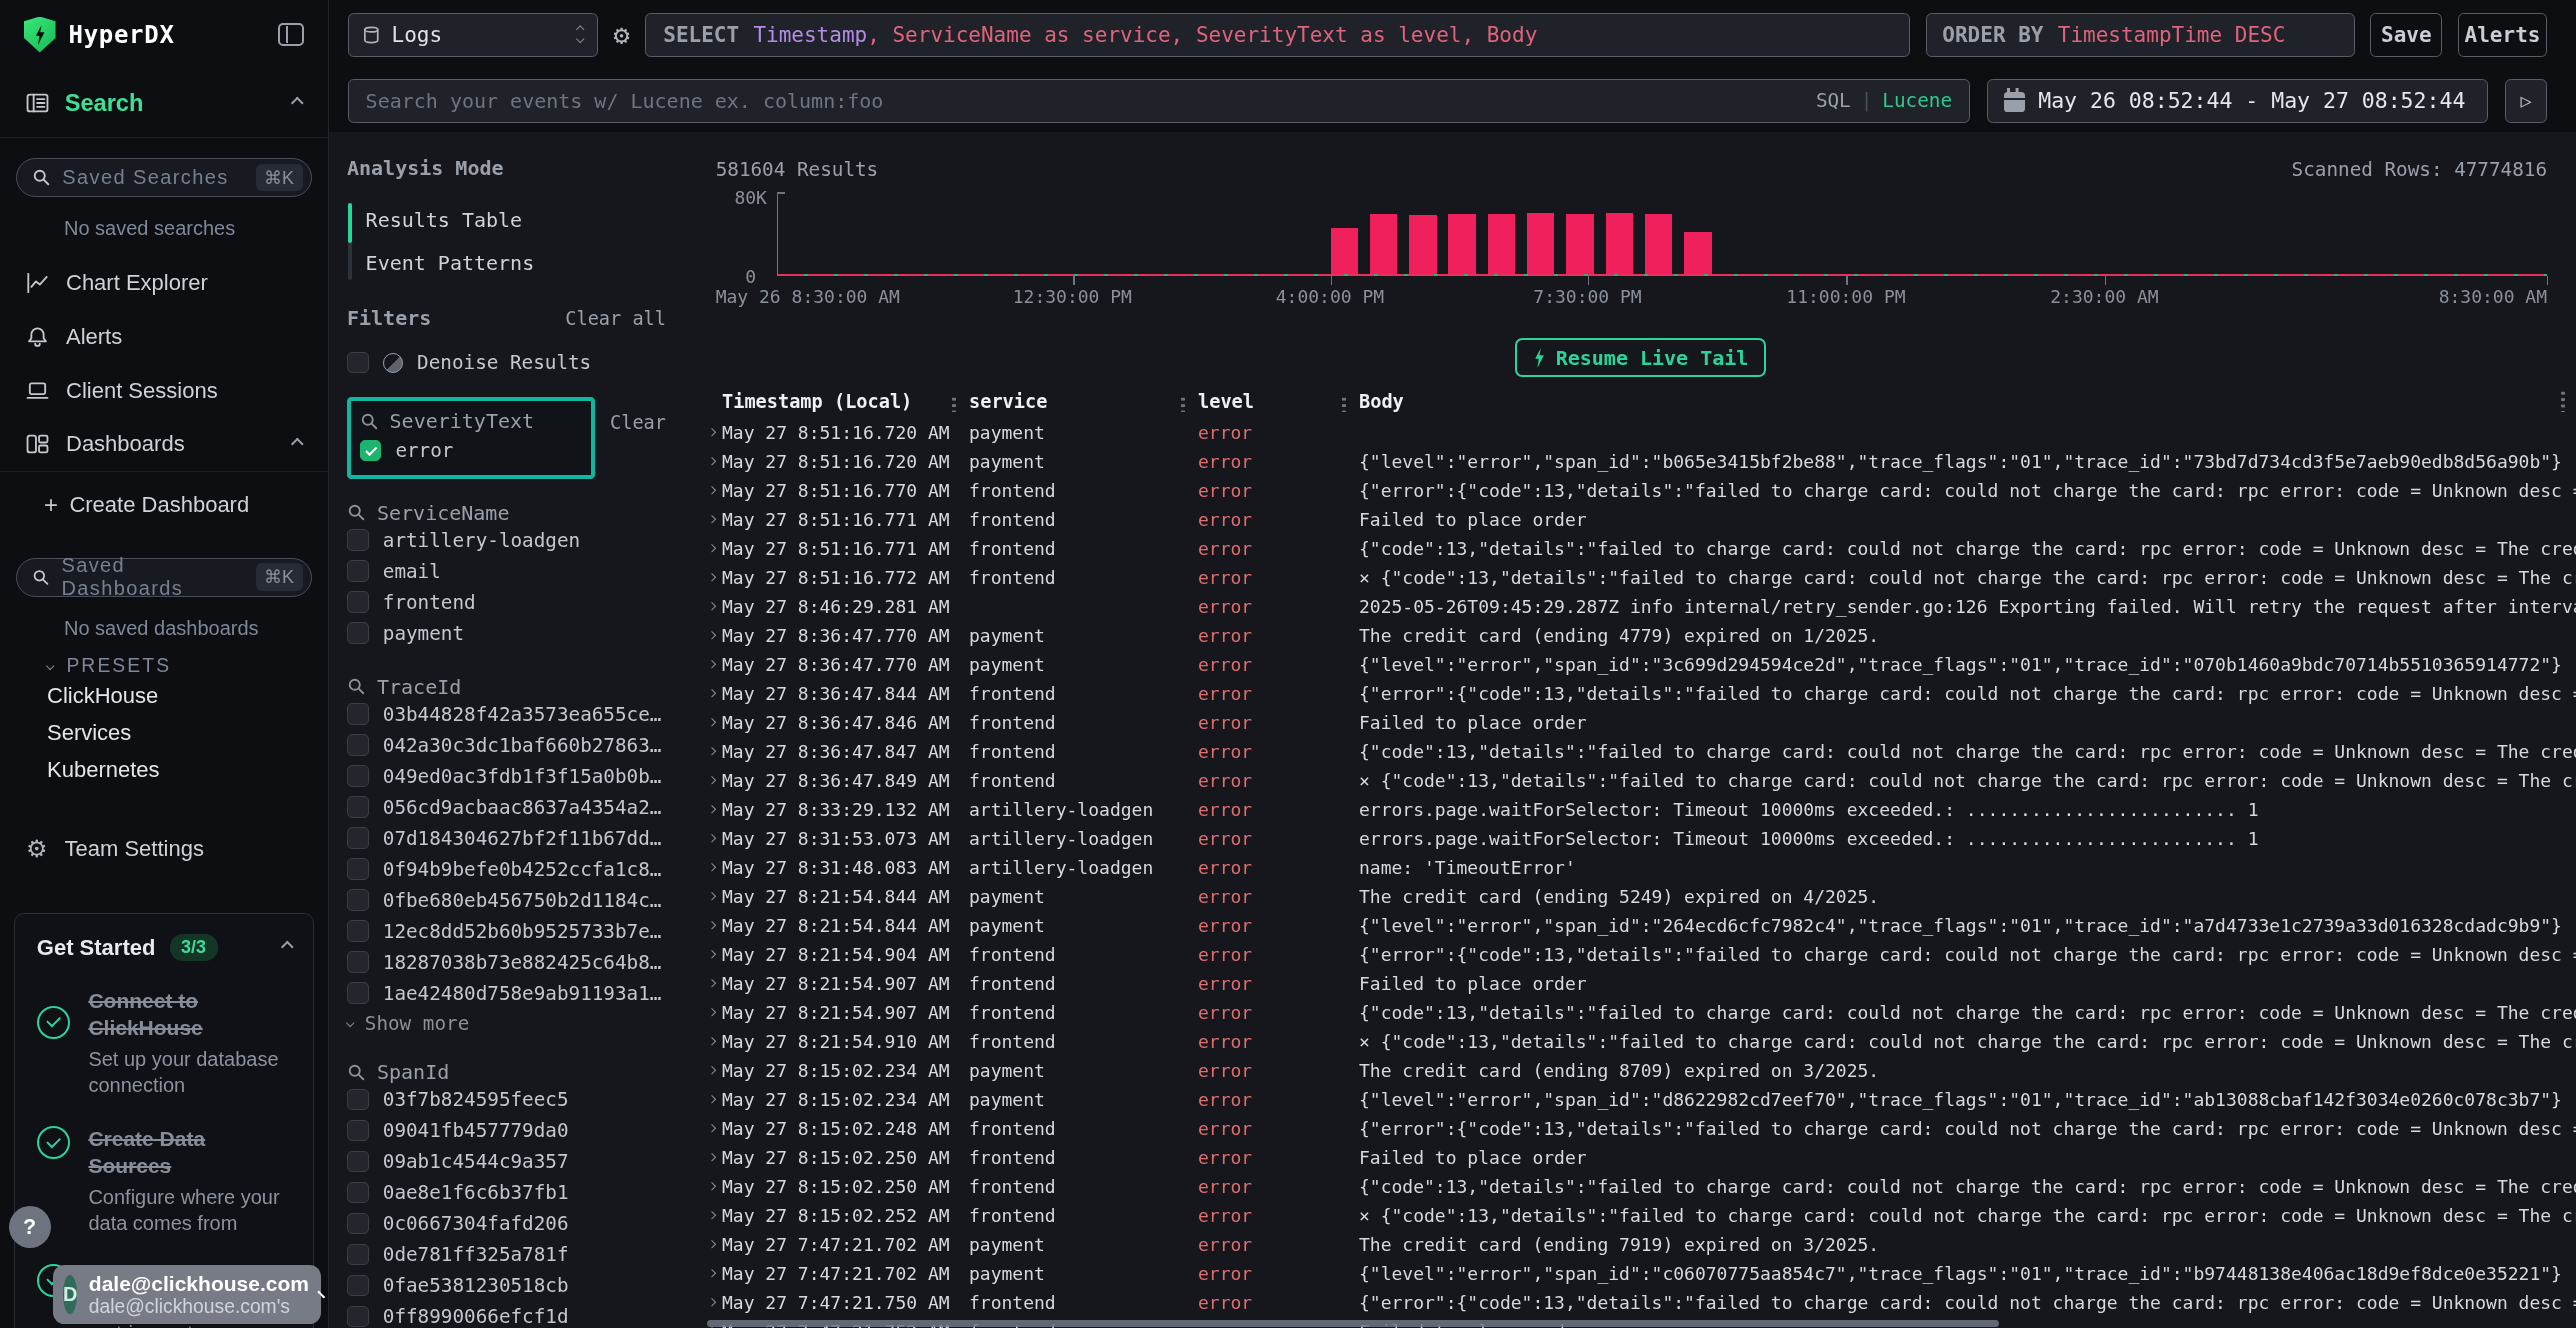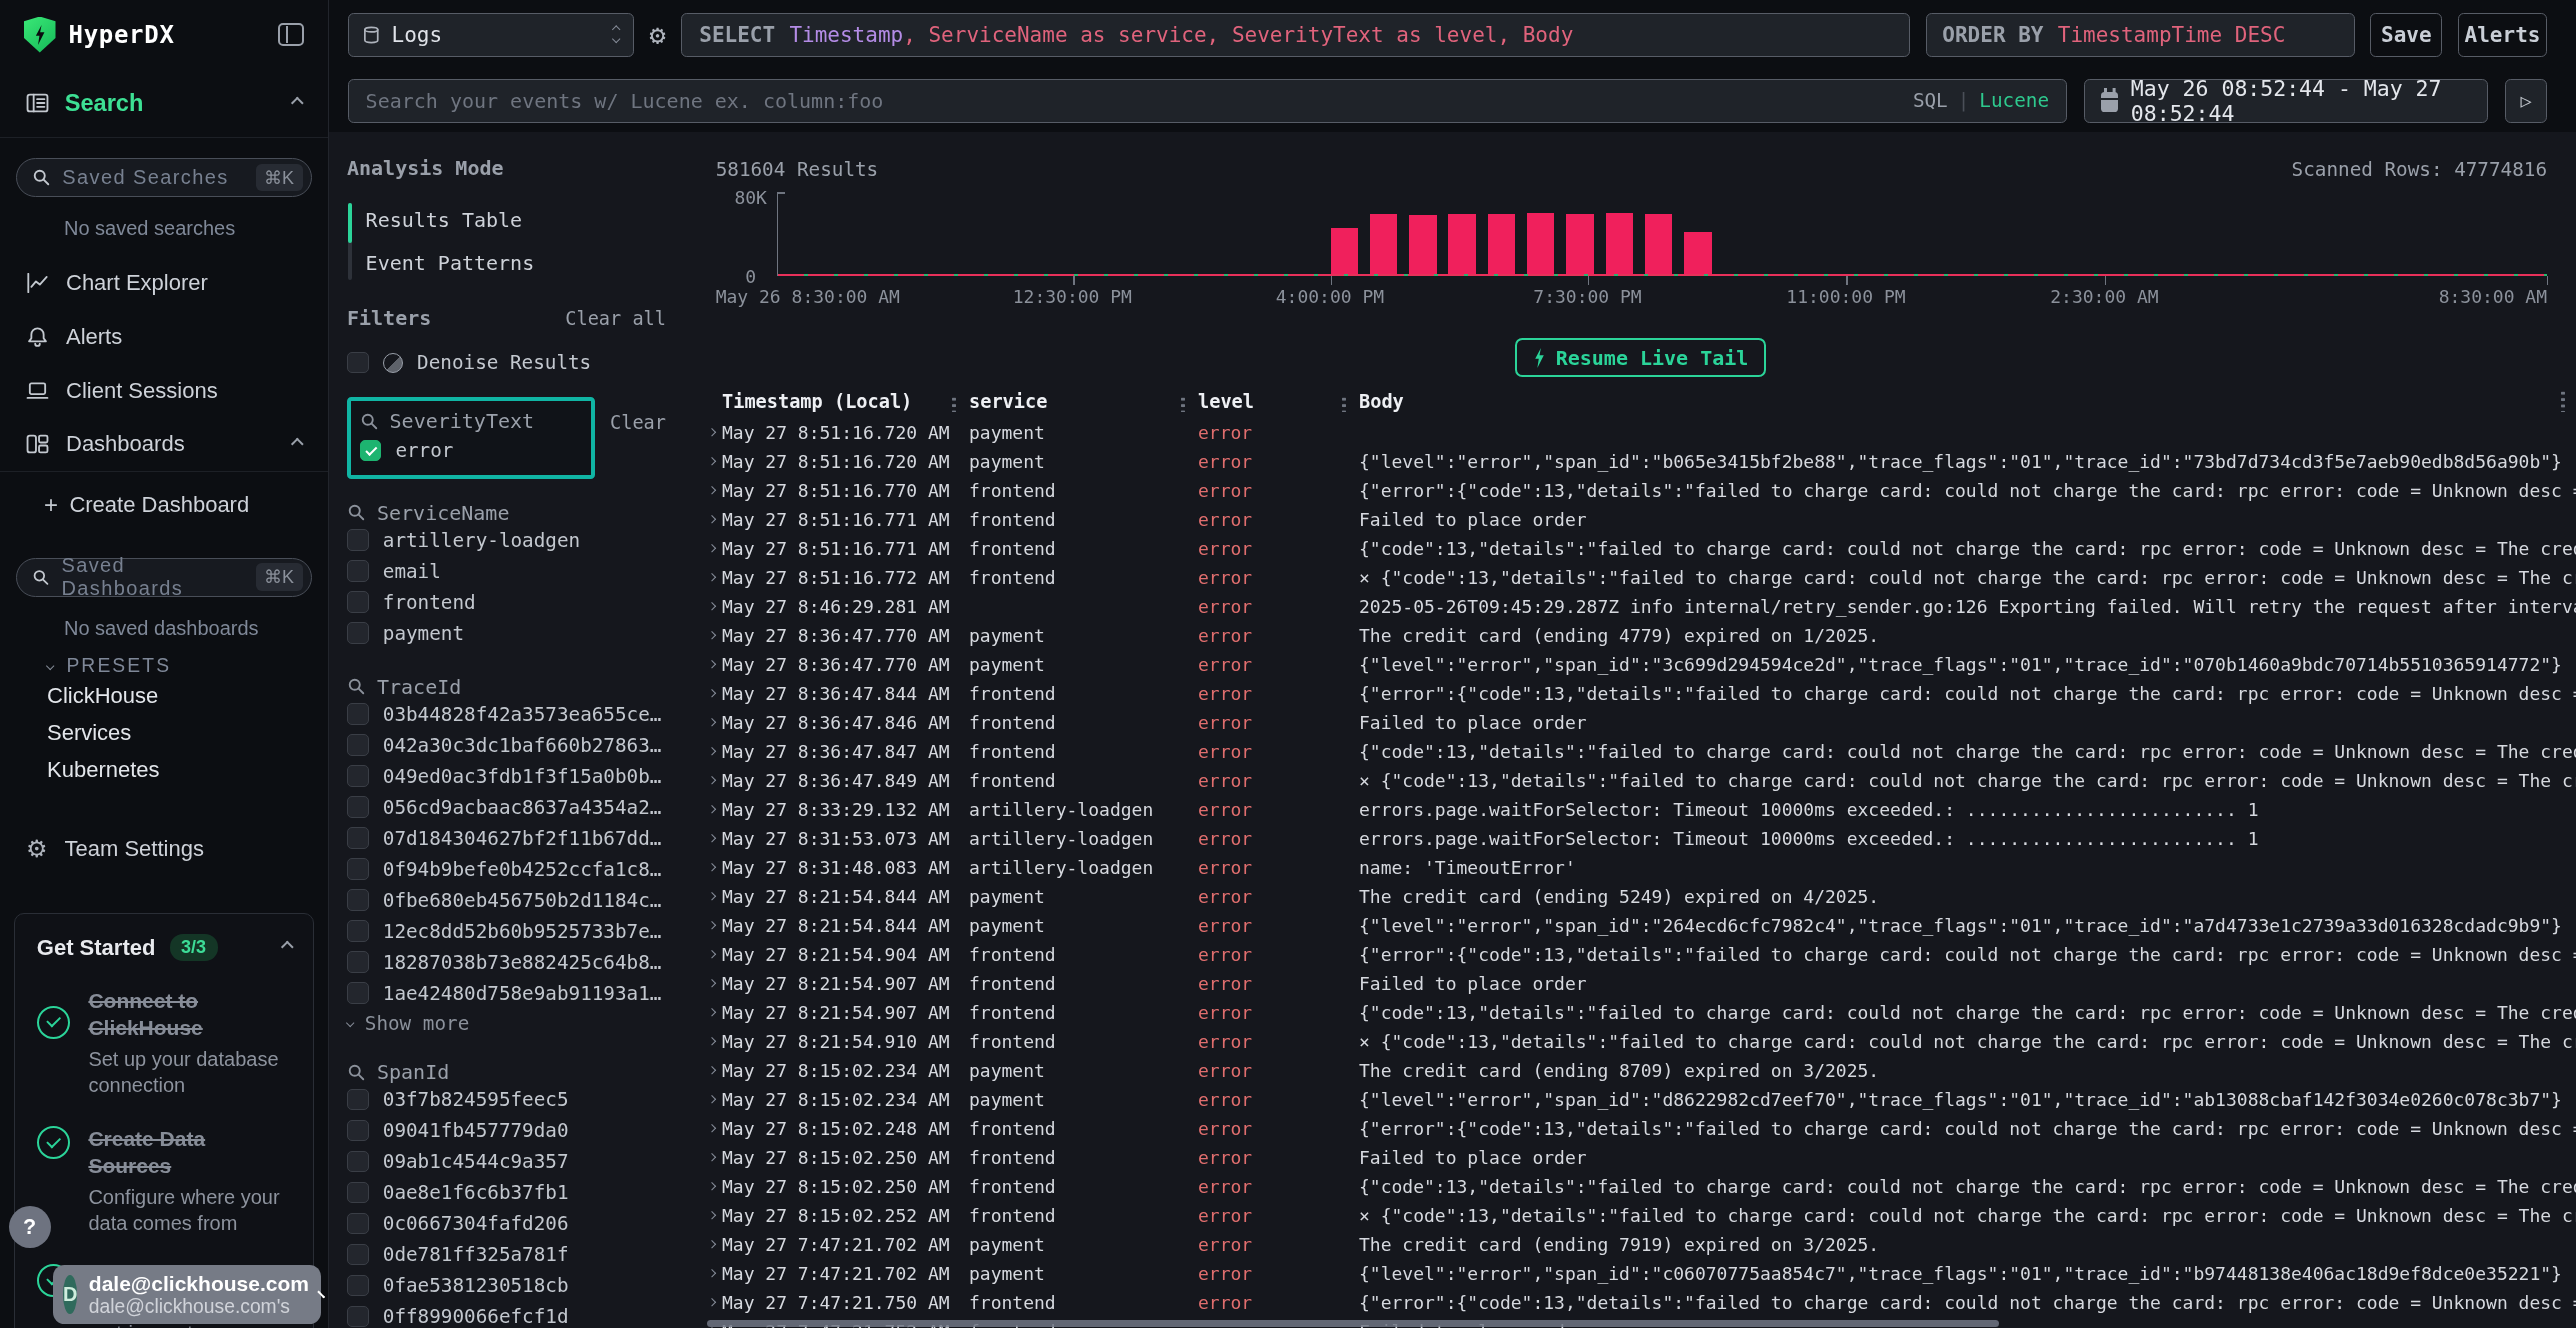--- a/index.html
+++ b/index.html
@@ -50,37 +50,37 @@
   .help-btn { position:absolute; left:8.6px; bottom:80px; width:42px; height:42px; border-radius:50%; background:#6e7380; color:#fff; font-family:"Liberation Sans",sans-serif; font-weight:bold; font-size:21.5px; display:grid; place-items:center; z-index:3; }
   .user-chip { position:absolute; left:53px; right:7.2px; bottom:4.3px; height:59px; background:#767b86; border-radius:11.4px; display:flex; align-items:center; padding:0 14.3px 0 10px; gap:11.4px; z-index:2; }
   .avatar { width:39px; height:39px; border-radius:50%; background:#2f6a5c; color:#cfeede; font-family:"Liberation Sans",sans-serif; font-weight:bold; font-size:20px; display:grid; place-items:center; }
   .u-email { font-family:"Liberation Sans",sans-serif; font-weight:bold; font-size:21px; color:#fff; line-height:1.2; }
   .u-sub { font-family:"Liberation Sans",sans-serif; font-size:19.3px; color:#e7e9ee; opacity:.8; }
 
   
   .right { flex:1; display:flex; flex-direction:column; min-width:0; }
   .topbar { height:69px; background:#0c0e12; display:flex; align-items:center; gap:15.7px; padding:0 29px 0 18.6px; }
   .box { height:44px; background:#1f2329; border:1.4px solid #575c66; border-radius:5.7px; display:flex; align-items:center; }
-  .logs-box { width:286px; padding:0 13px; gap:11.4px; color:#dfe2e8; font-size:21px; }
+  .logs-box { width:250px; padding:0 13px; gap:11.4px; color:#dfe2e8; font-size:21px; }
   .sel-arrows { margin-left:auto; display:flex; flex-direction:column; gap:3.6px; align-items:center; }
   .gear { color:#aeb3bc; font-size:27px; line-height:1; }
   .select-box { flex:1; padding:0 17px; font-size:21px; white-space:nowrap; overflow:hidden; }
   .kw { color:#9aa0aa; font-weight:bold; margin-right:14.3px; }
   .tok-purple { color:#b48ce6; }
   .tok-pink { color:#e0637c; }
   .order-box { width:429px; padding:0 15.7px; font-size:21px; white-space:nowrap; overflow:hidden; }
   .tbtn { height:44px; border:1.4px solid #575c66; border-radius:5.7px; color:#c9ced6; font-weight:bold; font-size:21px; display:grid; place-items:center; background:transparent; }
   .save { width:72px; } .alerts { width:89px; }
 
   .searchrow { height:63px; background:#0c0e12; display:flex; align-items:center; gap:17px; padding:0 29px 0 18.6px; }
   .search-box { flex:1; padding:0 17px; gap:14.3px; }
   .search-ph { color:#6f7580; font-size:20px; }
   .sql-lucene { margin-left:auto; display:flex; gap:10px; font-size:19.3px; }
   .sql { color:#9aa0aa; } .divider { color:#4a4f58; } .lucene { color:#2ec98e; }
-  .date-box { width:404px; padding:0 15.7px; gap:13px; color:#e4e7ec; font-size:21.5px; }
+  .date-box { width:501px; padding:0 15.7px; gap:13px; color:#e4e7ec; font-size:21.5px; }
   .cal { width:21.5px; height:20px; background:#9aa0aa; border-radius:3.6px; position:relative; margin-top:2.9px; }
   .cal::before { content:""; position:absolute; top:-4.3px; left:3.6px; width:2.9px; height:5.7px; background:#9aa0aa; box-shadow:8.6px 0 #9aa0aa; }
   .cal::after { content:""; position:absolute; top:5.7px; left:0; right:0; height:2.1px; background:#1f2329; }
   .live-btn { width:42px; color:#c3c8cf; font-size:18.6px; }
 
   
   .content { flex:1; display:flex; min-height:0; background:#15171d; }
 
   .filters { flex:0 0 376px; padding:24px 0 0 18px; overflow:hidden; position:relative; }
   .panel-label { color:#9aa0aa; font-weight:bold; font-size:20px; }

